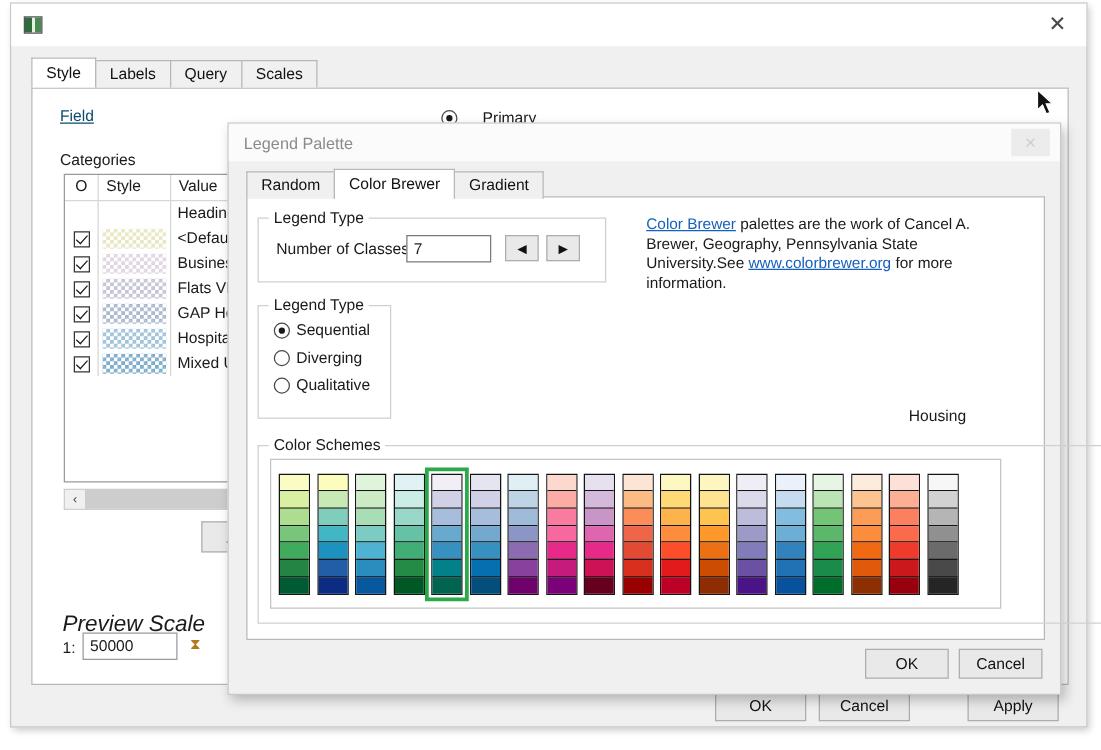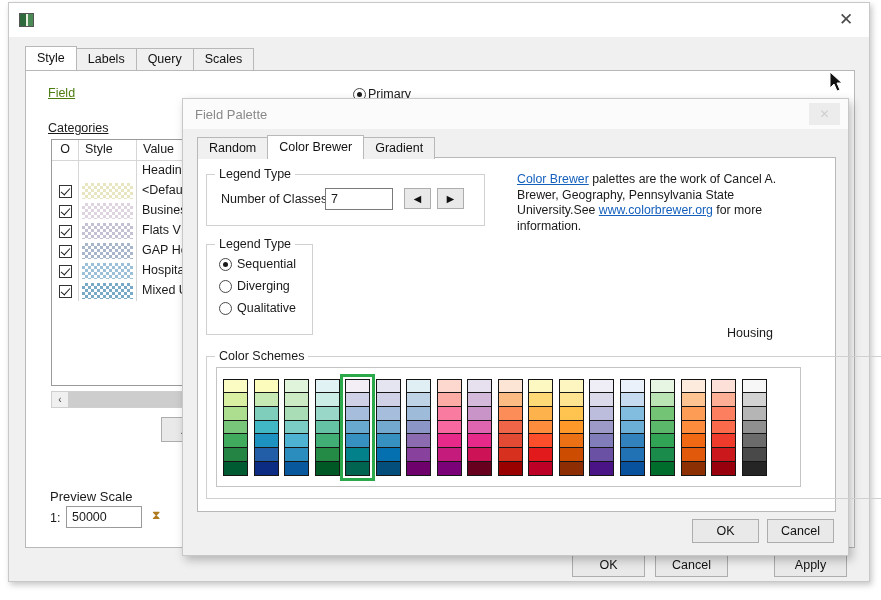--- a/index.html
+++ b/index.html
@@ -85,52 +85,52 @@
     position: absolute;
     left: 16px; top: 67px;
     width: 830px; height: 478px;
     background: #ffffff;
     border: 1px solid #b8b8b8;
     box-sizing: border-box;
   }
 
   
   .row-field { position:absolute; left:22px; top:15px; display:flex; align-items:center;}
-  .lbl { font-size:12.5px; color:#4d7c0f;text-decoration:underline;}
+  .lbl { font-size:12.5px; color:#0c4a6e;text-decoration:underline;}
   #field-label { width:40px; }
   #field-combo {
     width: 205px; height: 22px;
     background: #e6e6e6;
     border: 1px solid #cfcfcf;
     display: flex; align-items: center;
     box-sizing: border-box;
     position: relative;
   }
   #field-combo .val { padding-left: 6px; font-size:12.5px; }
   #field-combo .chev {
     position:absolute; right:8px; top:4px;
     font-size: 11px; color:#333;
   }
   #primary-radio-row {
     position: absolute; left: 327px; top: 16px;
-    display: flex; align-items: center; gap: 2px;
+    display: flex; align-items: center; gap: 20px;
   }
   .radio {
     width: 13px; height: 13px; border-radius: 50%;
     border: 1px solid #4a4a4a; background: #fff;
     display:inline-block; position: relative;
     box-sizing: border-box;
   }
   .radio.checked::after {
     content:''; position:absolute; left:3px; top:3px;
     width:5px; height:5px; border-radius:50%; background:#1a1a1a;
   }
 
   
-  #categories-label { position:absolute; left:22px; top:50px; font-size:12.5px;text-decoration:underline;}
+  #categories-label { position:absolute; left:22px; top:50px; font-size:12.5px;}
   #cat-table {
     position:absolute; left:25px; top:68px;
     width: 192px; height: 247px;
     border:1px solid #9a9a9a; background:#fff;
     box-sizing:border-box;
     overflow:hidden;
   }
   #cat-head {
     display:flex; height:20px; border-bottom:1px solid #d6d6d6;
     font-size:12.5px;
@@ -181,21 +181,21 @@
   #btn-add {
     position:absolute; left:135px; top:346px;
     width:73px; height:25px;
   }
   .btn {
     background:#e9e9e9; border:1px solid #adadad;
     font-size:12.5px; color:#111;
     display:flex; align-items:center; justify-content:center;
     box-sizing:border-box;
   }
-  #preview-scale-label { position:absolute; left:24px; top:418px; font-size:13px;}
+  #preview-scale-label { position:absolute; left:24px; top:418px; font-size:18px;font-style:italic;}
   #scale-one { position:absolute; left:24px; top:440px; font-size:12.5px;}
   #scale-input {
     position:absolute; left:40px; top:435px;
     width:76px; height:22px; background:#fff;
     border:1px solid #9a9a9a; box-sizing:border-box;
     font-size:12.5px; line-height:20px; padding-left:5px;
   }
   #scale-icon { position:absolute; left:126px; top:437px; font-size:12px; color:#b07a1d; }
   #chk-r { position:absolute; left:160px; top:433px; display:flex; align-items:center; gap:3px;}
   #chk-g { position:absolute; left:160px; top:455px; display:flex; align-items:center; gap:3px;}
@@ -462,21 +462,21 @@
   <div id="main-buttons">
     <div class="btn" id="btn-main-ok">OK</div>
     <div class="btn" id="btn-main-cancel">Cancel</div>
     <div class="btn" id="btn-main-apply">Apply</div>
   </div>
 </div>
 
 <div id="palette-dialog">
 
   <div id="pal-title-bar">
-    <div id="pal-title">Field Palette</div>
+    <div id="pal-title">Legend Palette</div>
     <div id="pal-close">✕</div>
   </div>
 
   <div id="pal-tabstrip">
     <div class="tab">Random</div>
     <div class="tab active">Color Brewer</div>
     <div class="tab">Gradient</div>
   </div>
 
   <div id="pal-body">

